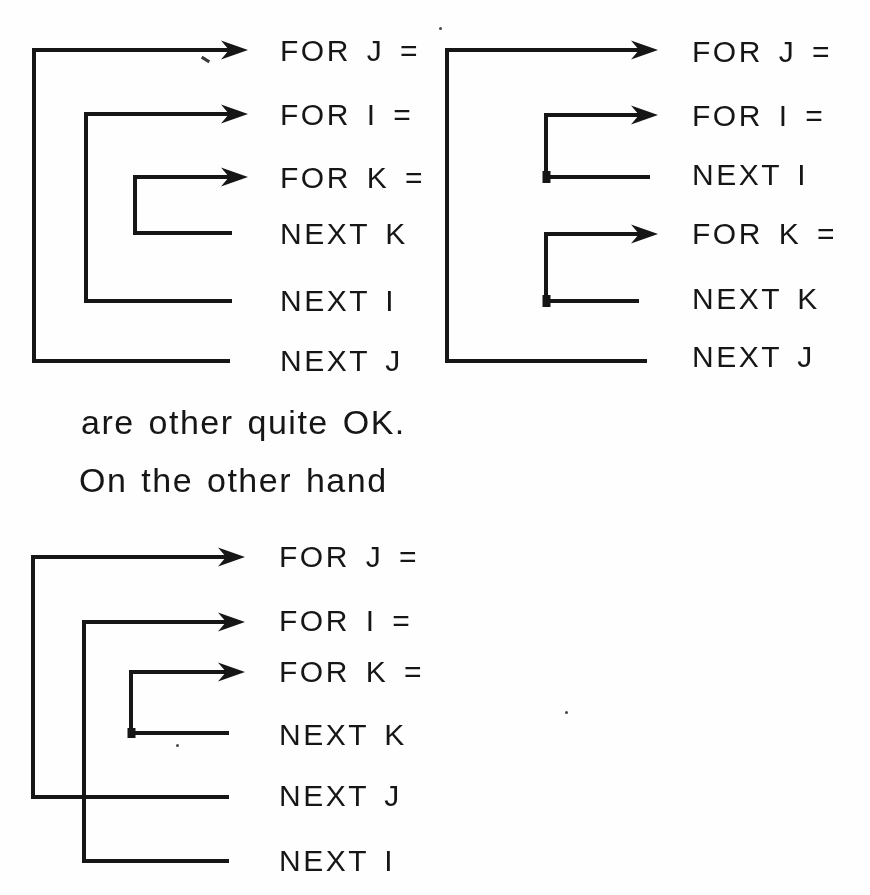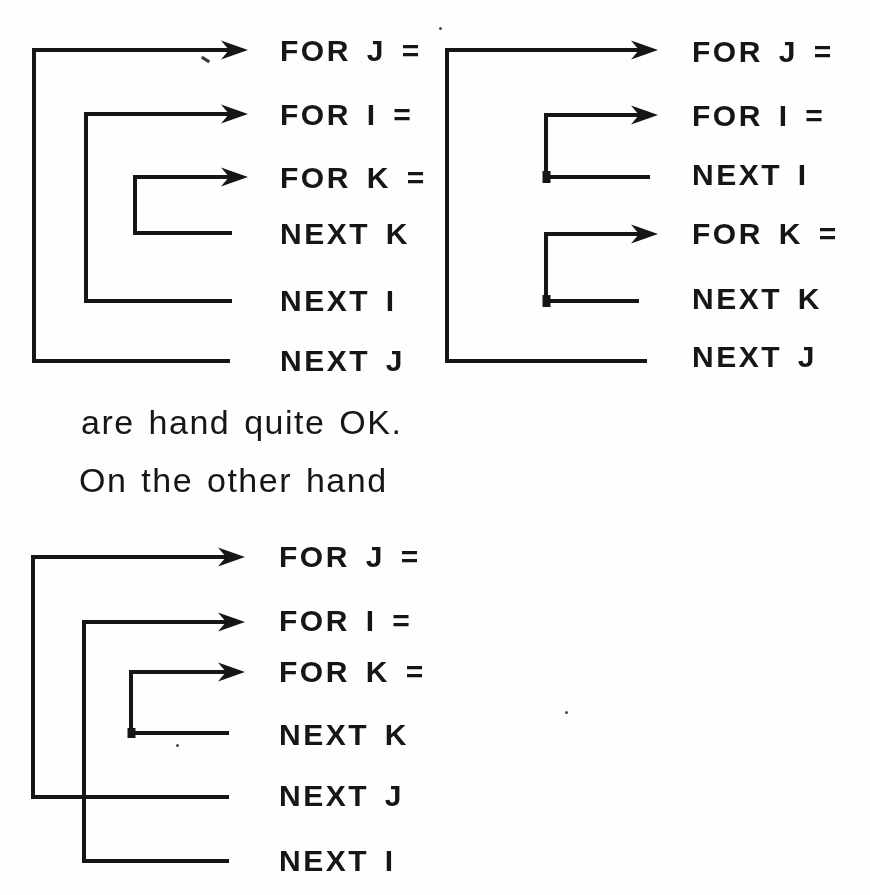--- a/index.html
+++ b/index.html
@@ -14,21 +14,20 @@
   .page{position:absolute;inset:0;}
   svg.lines{position:absolute;left:0;top:0;color:var(--ink);}
   svg.lines path{stroke:currentColor;stroke-width:4;fill:none;stroke-linecap:square;stroke-linejoin:miter;}
   svg.lines polygon,svg.lines rect{fill:currentColor;stroke:none;}
   .stmt{
     position:absolute;
     transform:translateY(-52%);
     font-size:30px;line-height:1;
     letter-spacing:2.5px;word-spacing:5px;
     white-space:pre;
-    font-weight:bold;
   }
   .caption{
     position:absolute;
     font-size:34px;line-height:1;
     letter-spacing:1.5px;word-spacing:3px;
     white-space:pre;
   }
   .speck{position:absolute;background:var(--ink);border-radius:50%;opacity:.8;}
   .tick{position:absolute;background:var(--ink);transform:rotate(32deg);opacity:.85;}
 </style>
@@ -81,21 +80,21 @@
 
   <div>
     <div class="stmt" style="left:692px;top:53px">FOR J =</div>
     <div class="stmt" style="left:692px;top:117px">FOR I =</div>
     <div class="stmt" style="left:692px;top:176px">NEXT I</div>
     <div class="stmt" style="left:692px;top:235px">FOR K =</div>
     <div class="stmt" style="left:692px;top:300px">NEXT K</div>
     <div class="stmt" style="left:692px;top:358px">NEXT J</div>
   </div>
 
-  <div class="caption" style="left:81px;top:405px">are hand quite OK.</div>
+  <div class="caption" style="left:81px;top:405px">are other quite OK.</div>
   <div class="caption" style="left:79px;top:463px">On the other hand</div>
 
   <div>
     <div class="stmt" style="left:279px;top:558px">FOR J =</div>
     <div class="stmt" style="left:279px;top:622px">FOR I =</div>
     <div class="stmt" style="left:279px;top:673px">FOR K =</div>
     <div class="stmt" style="left:279px;top:736px">NEXT K</div>
     <div class="stmt" style="left:279px;top:797px">NEXT J</div>
     <div class="stmt" style="left:279px;top:862px">NEXT I</div>
   </div>

